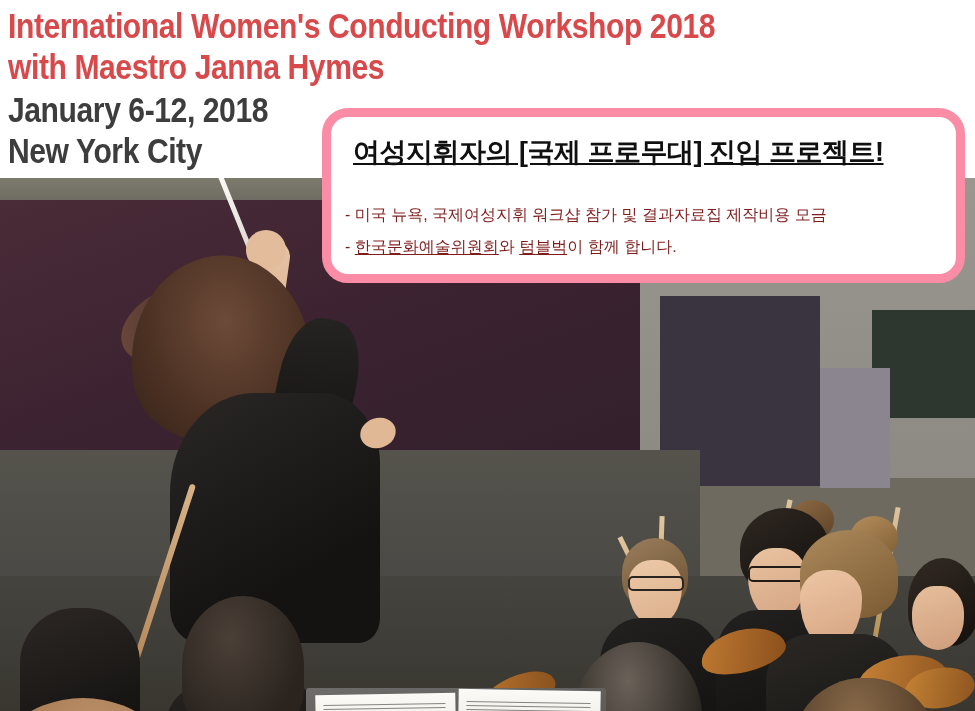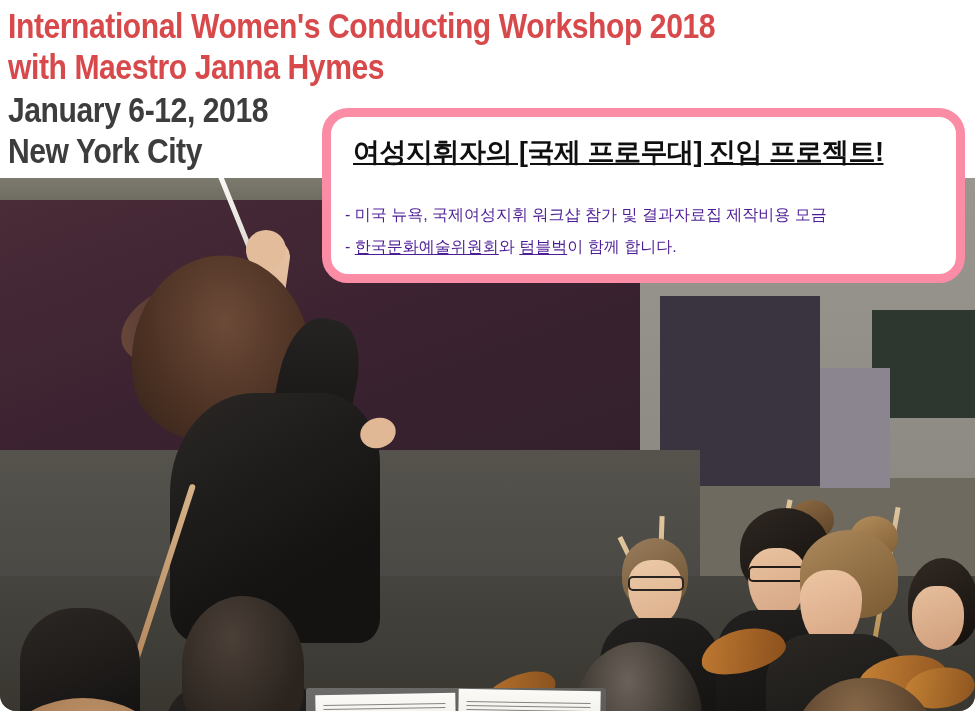--- a/index.html
+++ b/index.html
@@ -9,21 +9,20 @@
   }
   body {
     font-family: "Liberation Sans", sans-serif;
   }
   #poster {
     position: relative;
     width: 975px;
     height: 711px;
     overflow: hidden;
     background: #ffffff;
-    border-radius: 16px;
   }
 
   
   #header-block {
     position: absolute;
     left: 0;
     top: 0;
     width: 975px;
     height: 178px;
     background: #ffffff;
@@ -234,21 +233,21 @@
     font-weight: bold;
     color: #101010;
     letter-spacing: -0.5px;
     white-space: nowrap;
     text-decoration: underline;
   }
   .callout-bullet {
     position: absolute;
     left: 14px;
     font-size: 16px;
-    color: #4c1d95;
+    color: #7f1d1d;
     white-space: nowrap;
   }
   #callout-bullet-1 { top: 88px; }
   #callout-bullet-2 { top: 120px; }
   .u { text-decoration: underline; text-underline-offset: 2px; }
 </style>
 </head>
 <body>
 
 <div id="poster">

